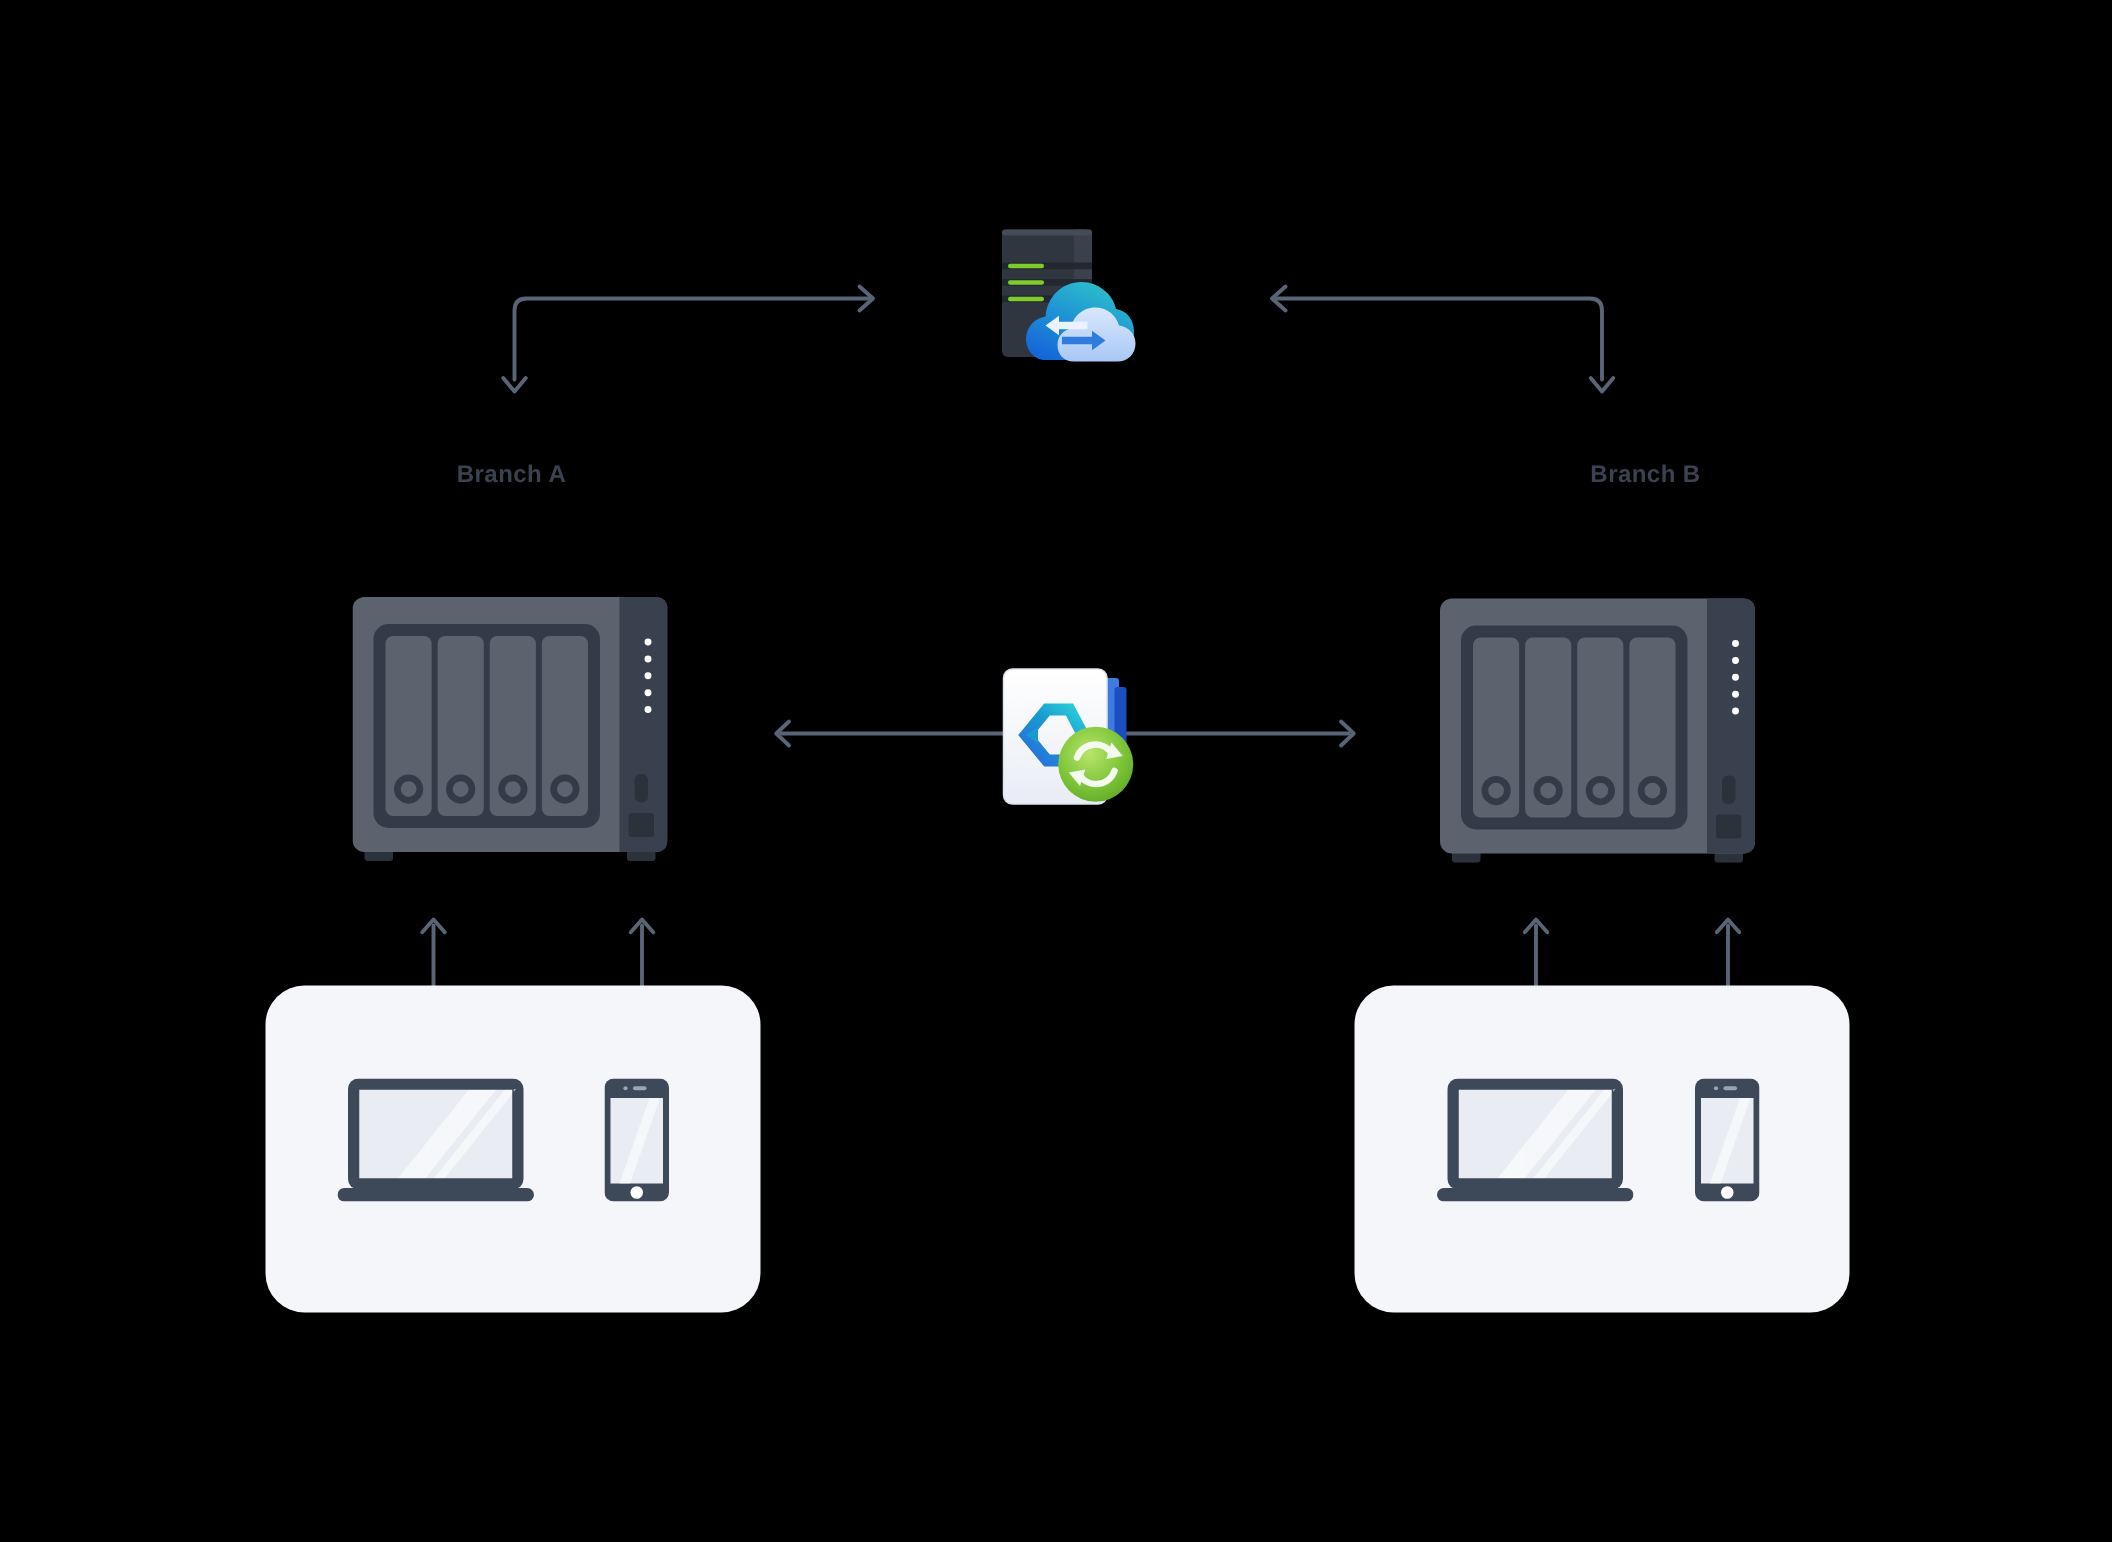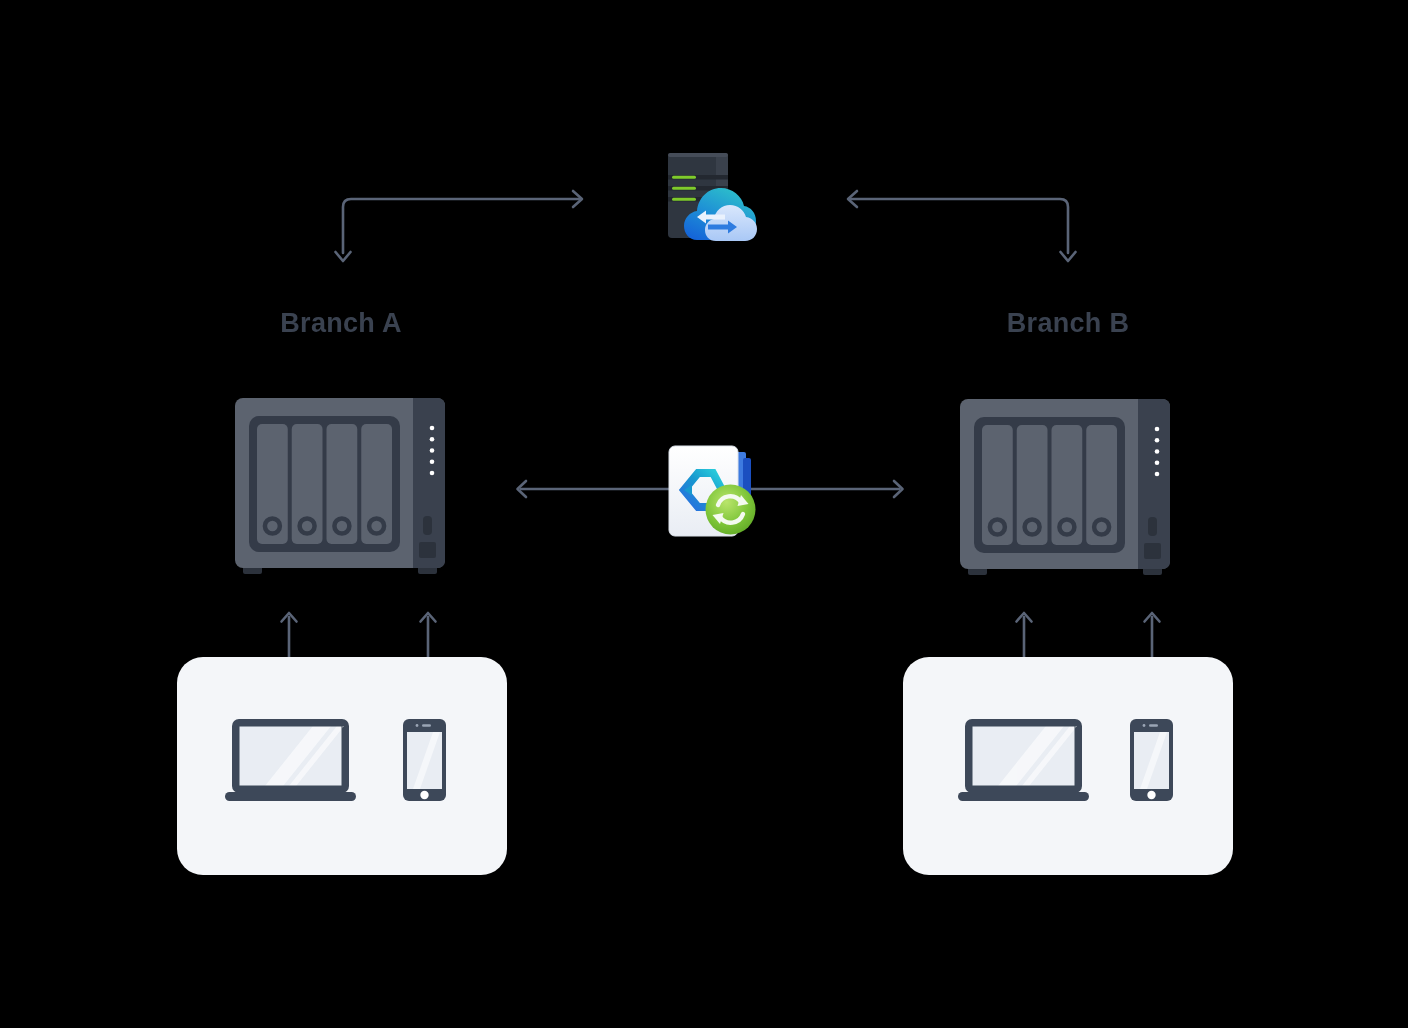--- a/index.html
+++ b/index.html
@@ -6,21 +6,21 @@
     --background:#000000; --arrow:#5A6477; --label:#3A4250; --box:#F4F6F9;
     --nas-body:#5C636F; --nas-panel:#3A414E; --nas-outline:#343B48; --nas-dark2:#2C323C;
     --device-frame:#3D4859; --screen:#E9EDF3; --led-green:#7FCB2B;
   }
   html,body{margin:0;padding:0;background:var(--background);}
   .canvas{position:relative;width:1408px;height:1028px;background:var(--background);
           overflow:hidden;font-family:"Liberation Sans",sans-serif;}
   .abs{position:absolute;}
   .conn-layer{position:absolute;left:0;top:0;width:1408px;height:1028px;pointer-events:none;}
   .conn path{stroke:var(--arrow);stroke-width:2.6;fill:none;stroke-linecap:round;stroke-linejoin:round;}
-  .branch-label{position:absolute;width:220px;text-align:center;font-size:27px;font-weight:700;
+  .branch-label{position:absolute;width:220px;text-align:center;font-size:16px;font-weight:700;
                 color:var(--label);letter-spacing:.3px;}
   .devices-box{position:absolute;width:330px;height:218px;background:var(--box);border-radius:26px;}
   svg{display:block;}
 </style>
 </head>
 <body>
 
 <svg width="0" height="0" style="position:absolute" aria-hidden="true">
   <defs>
     <linearGradient id="cloudGrad" x1="0.8" y1="0" x2="0.2" y2="1">
@@ -163,21 +163,21 @@
       <path d="M1144.5 621.5 L1152 613 L1159.5 621.5"></path>
       <path d="M1144.5 668.5 L1152 677 L1159.5 668.5"></path>
     </g>
   </svg>
 
   <svg class="abs" style="left:664px;top:150px" width="94" height="92">
     <use href="#sym-server-cloud"></use>
   </svg>
 
   <div class="branch-label" style="left:231px;top:308px">Branch A</div>
-  <div class="branch-label" style="left:958px;top:308px">Branch B</div>
+  <div class="branch-label" style="left:987px;top:308px">Branch B</div>
 
   <svg class="abs" style="left:235px;top:395px" width="210" height="181">
     <use href="#sym-nas"></use>
   </svg>
   <svg class="abs" style="left:960px;top:396px" width="210" height="181">
     <use href="#sym-nas"></use>
   </svg>
 
   <svg class="abs" style="left:664px;top:442px" width="96" height="98">
     <use href="#sym-sharesync"></use>

